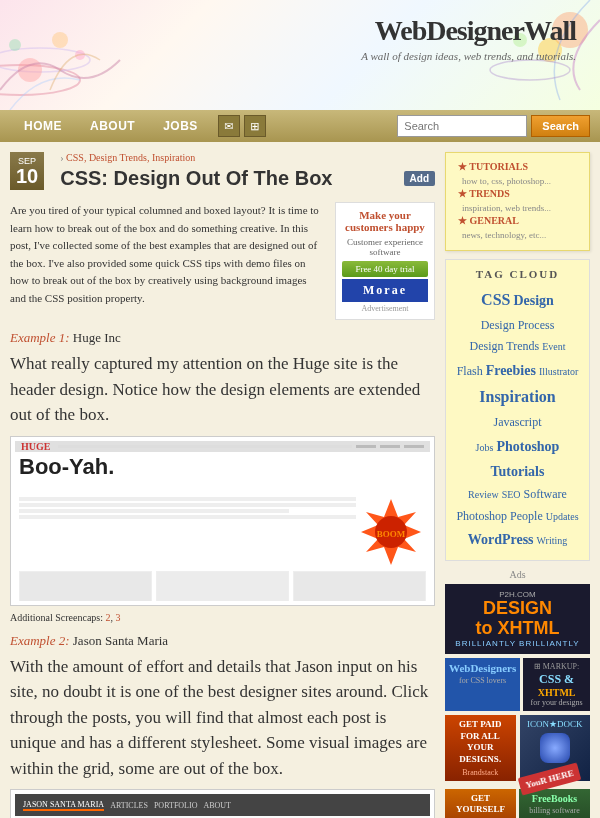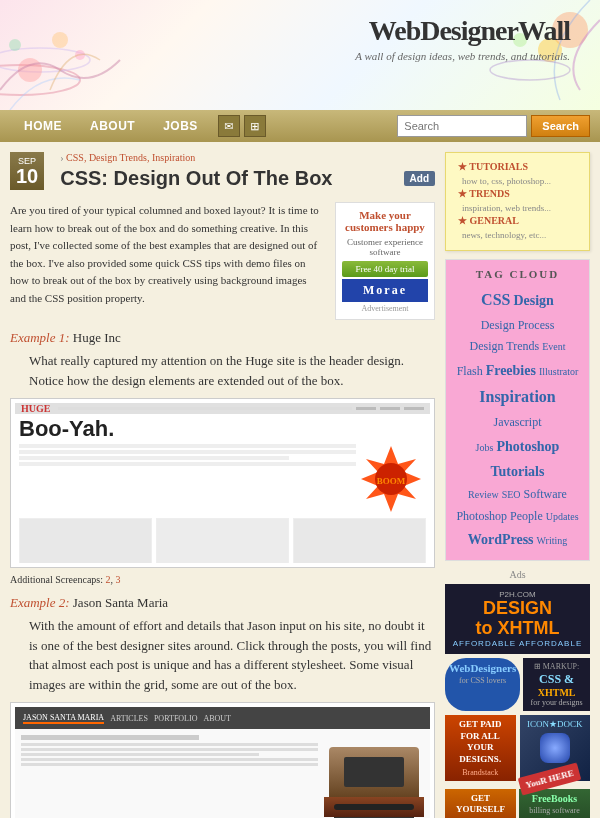--- a/index.html
+++ b/index.html
@@ -18,21 +18,21 @@
       height: 110px;
       overflow: hidden;
     }
     #header-bg {
       position: absolute;
       top: 0; left: 0; right: 0; bottom: 0;
       background: linear-gradient(135deg, #fce4ec 0%, #fff8f0 30%, #f0f8ff 60%, #f5ffe0 100%);
     }
     #site-title-area {
       position: absolute;
-      right: 30px;
+      right: 24px;
       top: 15px;
       text-align: right;
     }
     #site-title {
       font-family: Georgia, serif;
       font-size: 28px;
       font-weight: bold;
       color: #333;
       letter-spacing: -1px;
     }
@@ -230,25 +230,24 @@
     .example-heading {
       font-size: 13px;
       color: #333;
       margin: 10px 0 5px 0;
     }
     .example-heading em {
       color: #c05030;
       font-style: italic;
     }
     .example-desc {
-      font-size: 13px;
+      font-size: 17px;
       line-height: 1.5;
       color: #333;
       margin-bottom: 8px;
-      margin-left: 19px;
     }
 
     .screenshot-box {
       border: 1px solid #ccc;
       background: #fff;
       padding: 4px;
       margin-bottom: 6px;
     }
     .screenshot-inner {
       background: #f0f0f0;
@@ -368,21 +367,21 @@
       font-weight: bold;
     }
     .sticky-subtitle {
       font-size: 9px;
       color: #888;
       padding-left: 8px;
       margin-bottom: 2px;
     }
 
     .tag-cloud-box {
-      background: #f9a8d4;
+      background: #fef9c3;
       border: 1px solid #ddd;
       padding: 8px;
       margin-bottom: 8px;
     }
     .tag-cloud-title {
       text-align: center;
       font-size: 11px;
       font-weight: bold;
       color: #555;
       margin-bottom: 6px;
@@ -448,21 +447,20 @@
       gap: 3px;
       margin-bottom: 4px;
     }
     .ad-wd-left {
       flex: 1;
       background: #2255aa;
       padding: 4px;
       color: #fff;
       font-size: 8px;
       text-align: center;
-      border-radius: 21px;
     }
     .ad-wd-right {
       flex: 1;
       background: #1a1a2e;
       padding: 4px;
       color: #fff;
       font-size: 8px;
       text-align: center;
     }
     .ad-wd-css {
@@ -644,21 +642,21 @@
               <div style="height:3px; flex:1; background:#ddd;"></div>
               <div style="height:3px; width:20px; background:#bbb;"></div>
               <div style="height:3px; width:20px; background:#bbb;"></div>
               <div style="height:3px; width:20px; background:#bbb;"></div>
             </div>
           </div>
           <div class="ss-content">
             <div class="ss-main-content">
               <div class="ss-big-text">Boo-Yah.</div>
 
-              <div style="display:flex; margin-top:4px;font-family:Liberation Serif, serif;">
+              <div style="display:flex; margin-top:19px;font-family:Liberation Serif, serif;">
                 <div style="flex:1;">
                   <div style="height:4px; background:#eee; margin-bottom:2px;"></div>
                   <div style="height:4px; background:#eee; margin-bottom:2px;"></div>
                   <div style="height:4px; background:#eee; width:80%; margin-bottom:2px;"></div>
                   <div style="height:4px; background:#eee; margin-bottom:2px;"></div>
                 </div>
                 <div style="width:70px; height:70px; position:relative;">
                   <svg width="70" height="70" viewBox="0 0 70 70">
                     <polygon points="35,2 42,20 60,15 48,28 65,35 48,42 60,55 42,50 35,68 28,50 10,55 22,42 5,35 22,28 10,15 28,20" fill="#ff4400" opacity="0.9"></polygon>
                     <circle cx="35" cy="35" r="16" fill="#cc2200"></circle>
@@ -784,21 +782,21 @@
 
     <div class="ads-section">
       <div class="ads-title">Ads</div>
 
       <div class="ad-p2h ad-banner">
         <div class="ad-p2h-site">P2H.COM</div>
         <div class="ad-p2h-big">
           <span>DESIGN</span><br>
           <span>to XHTML</span>
         </div>
-        <div class="ad-p2h-sub">AFFORDABLE AFFORDABLE</div>
+        <div class="ad-p2h-sub">BRILLIANTLY BRILLIANTLY</div>
       </div>
 
       <div class="ad-webdesigners">
         <div class="ad-wd-left">
           <div style="font-size:11px; font-weight:bold; color:#88ccff; margin-bottom:2px;">WebDesigners</div>
           <div style="font-size:8px; color:#aaa;">for CSS lovers</div>
         </div>
         <div class="ad-wd-right">
           <div style="font-size:8px; color:#999; margin-bottom:1px;">⊞ MARKUP:</div>
           <div class="ad-wd-css">CSS &amp;</div>

